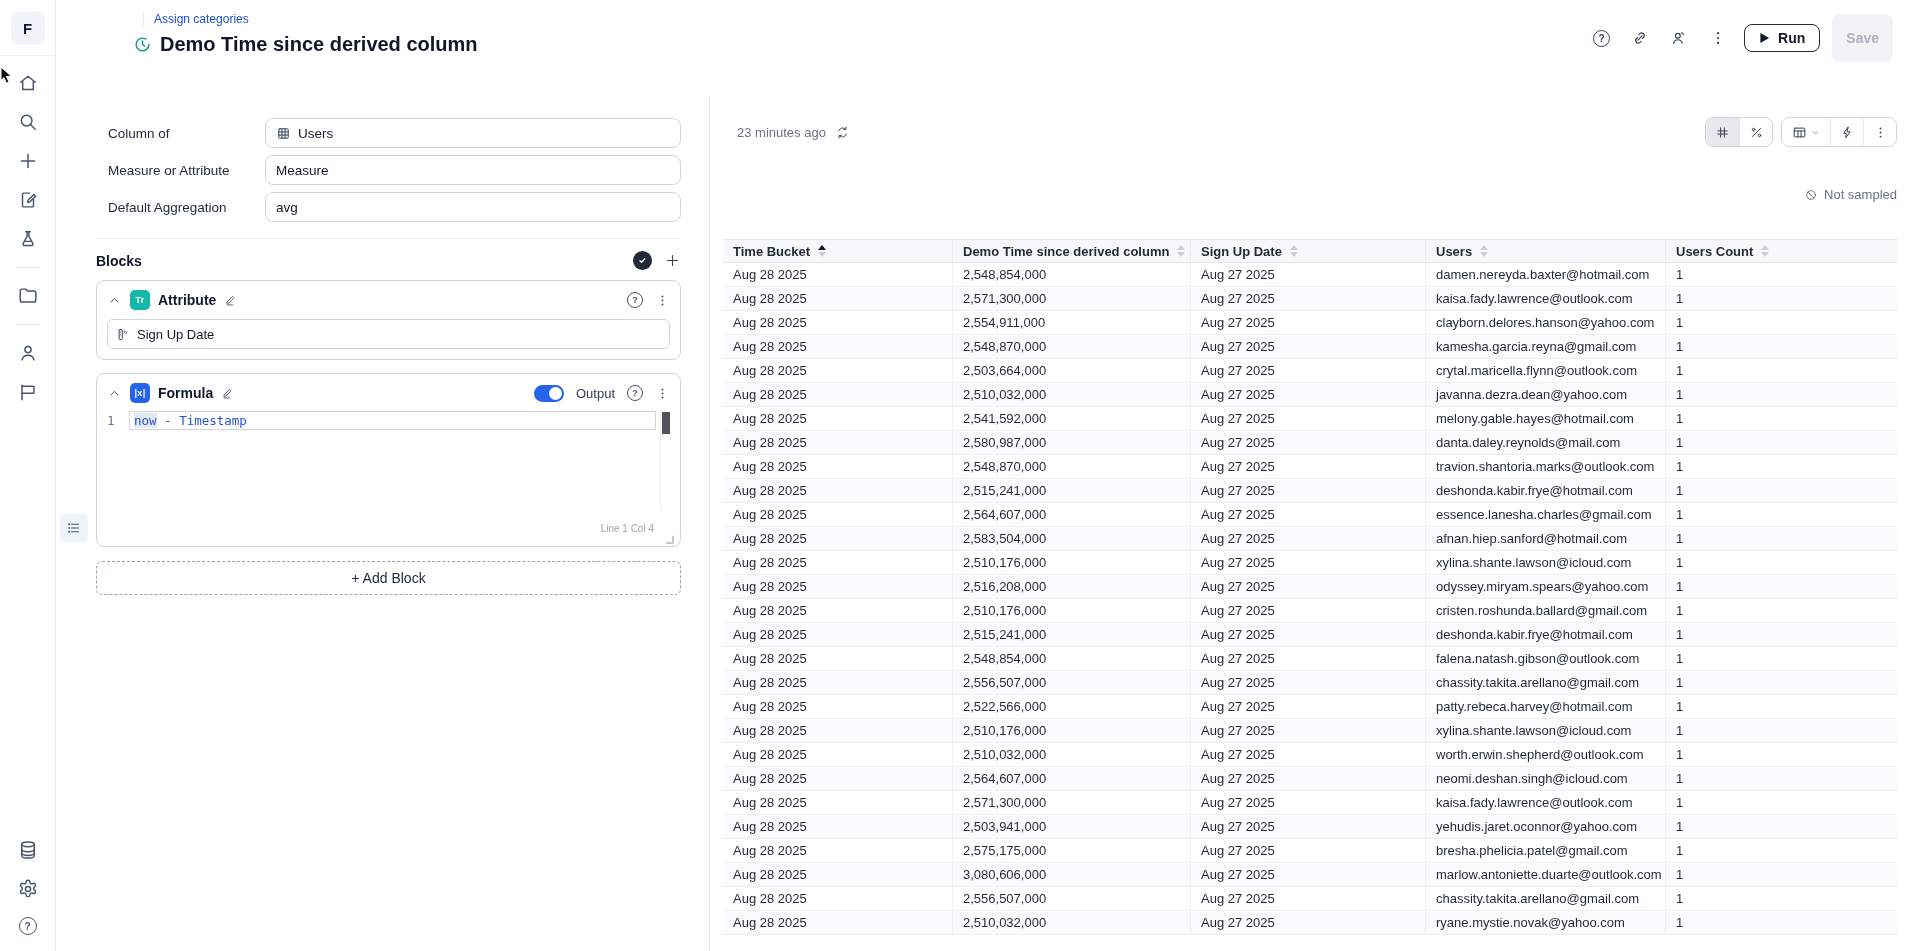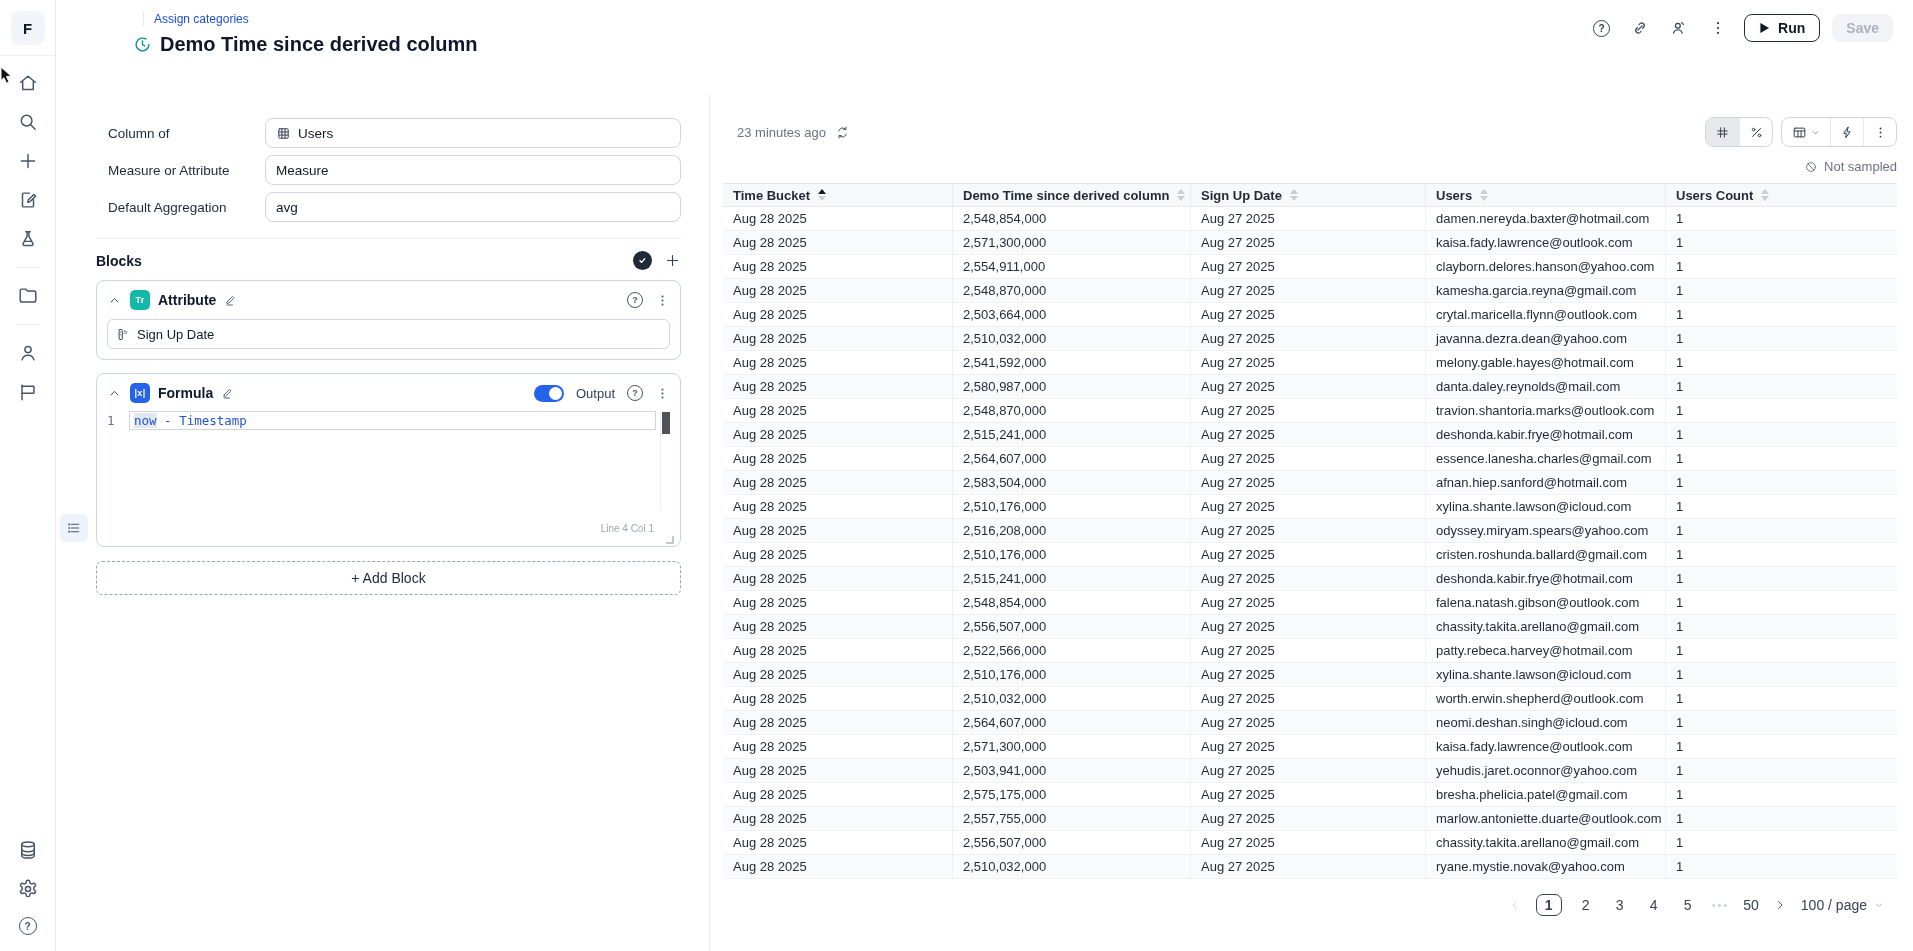--- a/index.html
+++ b/index.html
@@ -31,21 +31,21 @@
   .crumb-bar { width:1px; height:14px; background:#e2e8f0; }
   .crumb-text { font-size:12px; color:#1d4ed8; }
   .title-row { display:flex; align-items:center; gap:9px; margin-top:7px; }
   .clock { color:#0d9488; width:17px; height:17px; }
   .page-title { font-size:20px; font-weight:700; color:#0f172a; }
   .subtitle { font-size:13.5px; color:#475569; margin-top:6px; }
   .header-actions { position:absolute; right:20px; top:14px; display:flex; align-items:center; gap:21px; color:#334155; }
   .hicon { width:18px; height:18px; cursor:pointer; }
   .btn-run { display:flex; align-items:center; gap:8px; border:1px solid #1f2937; border-radius:8px;
              background:#fff; padding:5px 14px; font-size:14px; font-weight:600; color:#111827; cursor:pointer; margin-left:-4px; }
-  .btn-save { border:none; border-radius:8px; background:#f1f3f7; padding:6px 14px; font-size:14px;
+  .btn-save { border:none; border-radius:8px; background:#f1f3f7; padding:16px 14px; font-size:14px;
               font-weight:600; color:#aab3bf; margin-left:-9px; }
 
   .content { flex:1; display:flex; min-height:0; position:relative; }
 
   
   .panel { width:654px; border-right:1px solid #e8eaee; padding:23px 28px 0 40px; position:relative; flex-shrink:0; }
   .frow { display:flex; align-items:center; margin-bottom:7px; }
   .flabel { width:157px; font-size:13.5px; color:#1e293b;margin-left:12px; }
   .finput { flex:1; height:30px; border:1px solid #d1d5db; border-radius:8px; background:#fff;
             display:flex; align-items:center; gap:7px; padding:0 10px; font-size:13.5px; color:#111827; cursor:text; }
@@ -90,21 +90,21 @@
   .eresize { position:absolute; right:-4px; bottom:-8px; width:8px; height:8px;
              border-right:2px solid #c3c9d2; border-bottom:2px solid #c3c9d2; cursor:nwse-resize; }
 
   .add-block { height:34px; border:1px dashed #94a3b8; border-radius:6px; display:flex; align-items:center;
                justify-content:center; font-size:14px; color:#1e293b; cursor:pointer; margin-top:14px; }
 
   .outline-btn { position:absolute; left:4px; top:419px; width:28px; height:28px; border-radius:6px; background:#eef2fb;
                  display:flex; align-items:center; justify-content:center; color:#475569; cursor:pointer; }
 
   
-  .results { flex:1; min-width:0; padding:22px 16px 0 13px; display:flex; flex-direction:column; }
+  .results { flex:1; min-width:0; padding:22px 16px 0 13px; display:flex; flex-direction:column;gap:28px; }
   .res-top { display:flex; align-items:center; }
   .refreshed { display:flex; align-items:center; gap:9px; font-size:13px; color:#6b7280; padding-left:14px; }
   .refresh-ic { width:15px; height:15px; color:#4b5563; cursor:pointer; }
   .res-tools { margin-left:auto; display:flex; gap:8px; }
   .tgroup { display:flex; border:1px solid #d1d5db; border-radius:8px; overflow:hidden; background:#fff; }
   .tbtn { width:33px; height:28px; display:flex; align-items:center; justify-content:center; color:#374151; cursor:pointer; border-left:1px solid #e5e7eb; }
   .tbtn:first-child { border-left:none; }
   .tbtn.active { background:#e7e9ed; }
   .tbtn.wide { width:48px; gap:3px; }
   .tbtn .bic { width:15px; height:15px; }
@@ -343,21 +343,21 @@
             </div>
           </div>
           <div class="editor">
             <div class="eline">
               <span class="gutter">1</span>
               <div class="codebox"><span class="tok">now</span><span> - Timestamp</span></div>
             </div>
             <div class="escroll">
                 <div class="ethumb"></div>
               </div>
-            <span class="estatus">Line 4 Col 1</span>
+            <span class="estatus">Line 1 Col 4</span>
             <span class="eresize"></span>
           </div>
         </div>
 
         <div class="add-block">+ Add Block</div>
 
         <div class="outline-btn">
           <svg width="16" height="16" viewBox="0 0 24 24" class="ic">
               <path d="M8 6.5h11M8 12h11M8 17.5h11"></path>
               <g fill="currentColor" stroke="none">
@@ -671,21 +671,21 @@
               <div class="trow">
                 <span class="td">Aug 28 2025</span>
                 <span class="td">2,575,175,000</span>
                 <span class="td">Aug 27 2025</span>
                 <span class="td">bresha.phelicia.patel@gmail.com</span>
                 <span class="td">1</span>
               </div>
 
               <div class="trow">
                 <span class="td">Aug 28 2025</span>
-                <span class="td">2,557,755,000</span>
+                <span class="td">3,080,606,000</span>
                 <span class="td">Aug 27 2025</span>
                 <span class="td">marlow.antoniette.duarte@outlook.com</span>
                 <span class="td">1</span>
               </div>
 
               <div class="trow">
                 <span class="td">Aug 28 2025</span>
                 <span class="td">2,556,507,000</span>
                 <span class="td">Aug 27 2025</span>
                 <span class="td">chassity.takita.arellano@gmail.com</span>

